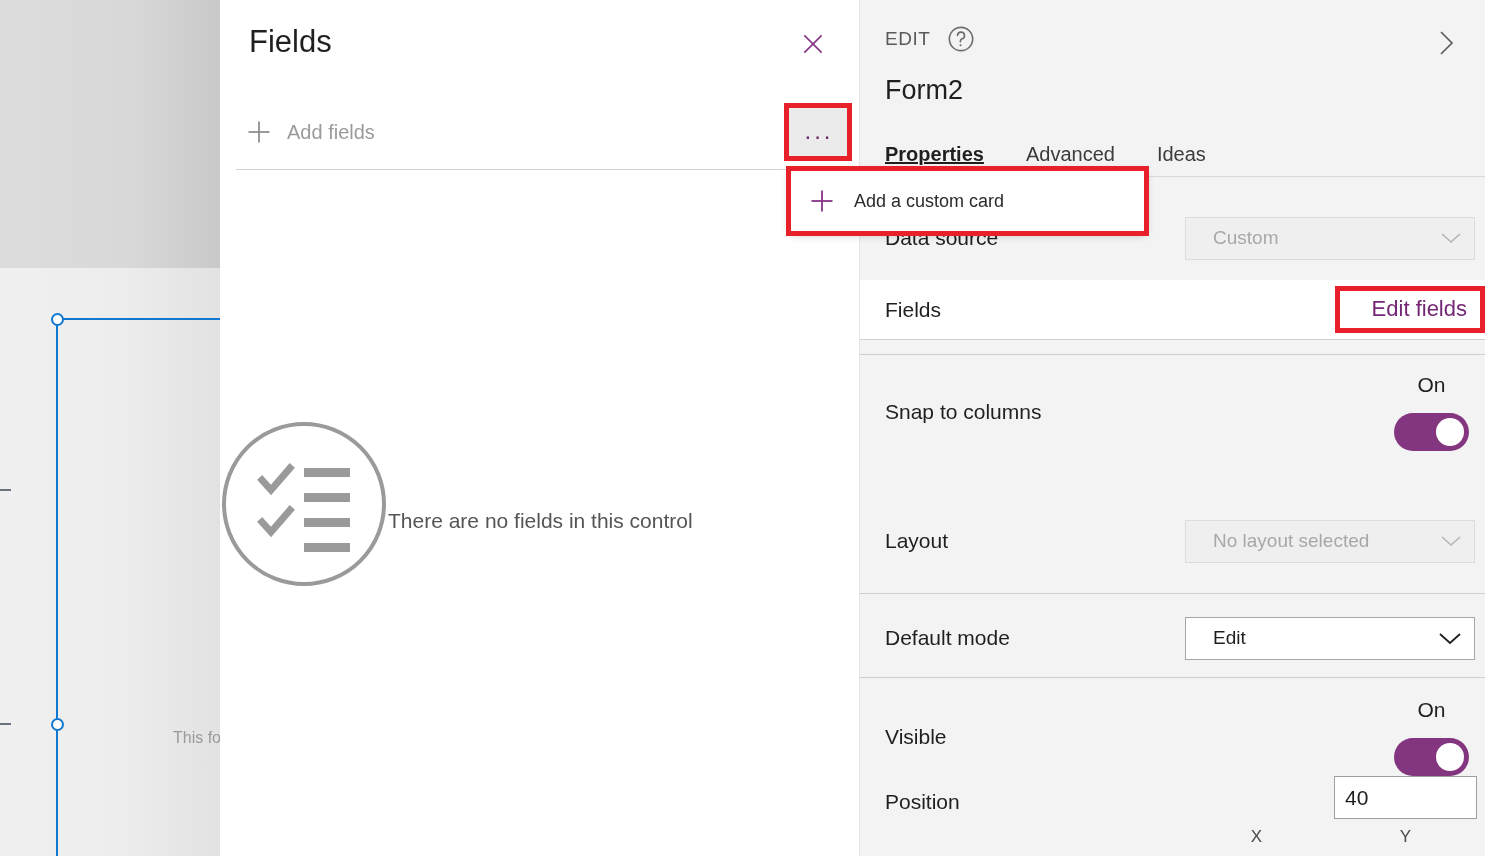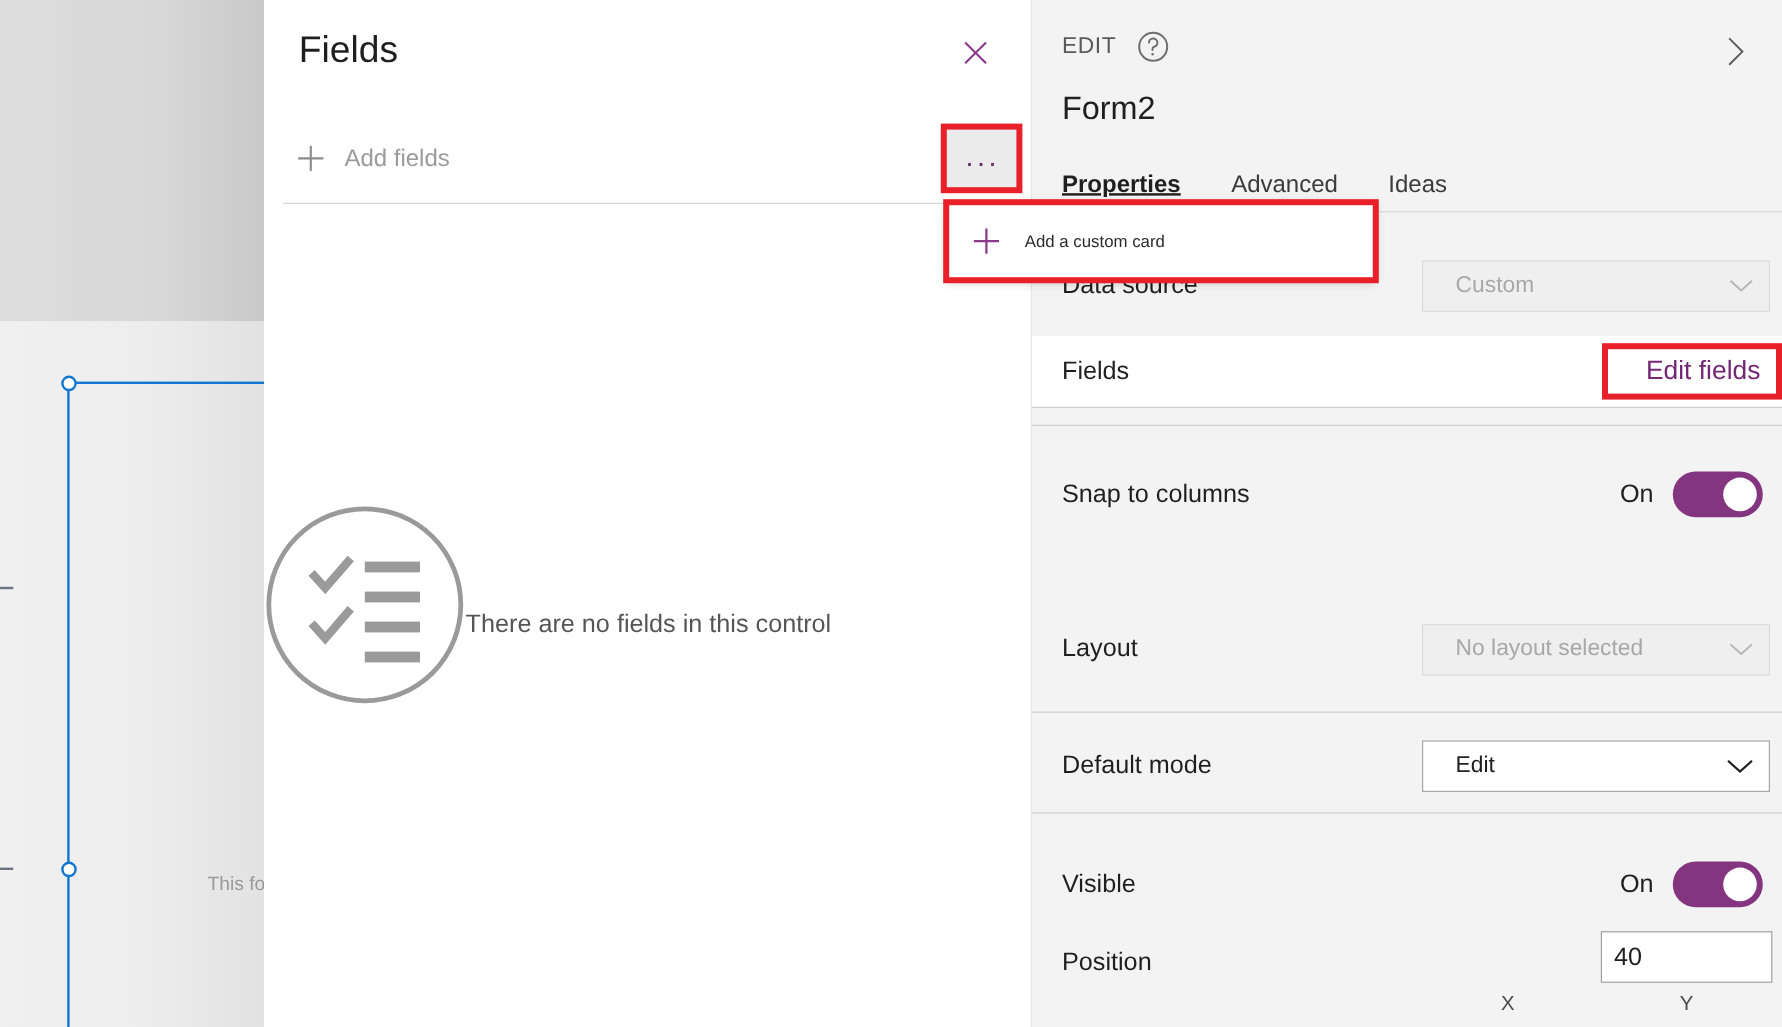--- a/index.html
+++ b/index.html
@@ -140,21 +140,21 @@
   }
   .ctrl-dropdown .val { font-size: 19px; color: #1f1f1f; margin-left: 16px; }
   .ctrl-dropdown.disabled .val { color: #a8a8a8; }
   .ctrl-dropdown .chev svg { display: block; }
 
   .link-btn {
     position: absolute; right: 18px; font-size: 22px; color: #742774; cursor: pointer;
   }
 
   .toggle-wrap {
-    position: absolute; right: 16px; display: flex; align-items: center; gap: 16px;
+    position: absolute; right: 16px; display: flex; align-items: center; gap: 16px; flex-direction: column;
   }
   .toggle-state { font-size: 21px; color: #1f1f1f; }
   .toggle {
     width: 75px; height: 38px; border-radius: 19px; background: #84357f;
     position: relative; cursor: pointer;
   }
   .toggle .knob {
     position: absolute; right: 5px; top: 5px; width: 28px; height: 28px;
     border-radius: 50%; background: #ffffff;
   }
@@ -176,21 +176,21 @@
 
   
   .flyout {
     position: absolute; left: 790px; top: 170px; width: 355px; height: 62px;
     background: #ffffff;
     box-shadow: 0 2px 9px rgba(0,0,0,0.28);
     display: flex; align-items: center; gap: 18px; padding-left: 18px;
     cursor: pointer;
   }
   .flyout .plus svg { width: 28px; height: 28px; display: block; }
-  .flyout .label { font-size: 14px; color: #2b2b2b; }
+  .flyout .label { font-size: 18px; color: #2b2b2b; }
 
   
   .annot {
     position: absolute; border: 5px solid #e8202a; pointer-events: none;
   }
   .annot-ellipsis { left: 784px; top: 103px; width: 68px; height: 58px; }
   .annot-flyout { left: 786px; top: 166px; width: 363px; height: 70px; }
   .annot-editfields { left: 1335px; top: 286px; width: 150px; height: 47px; }
 </style>
 </head>

